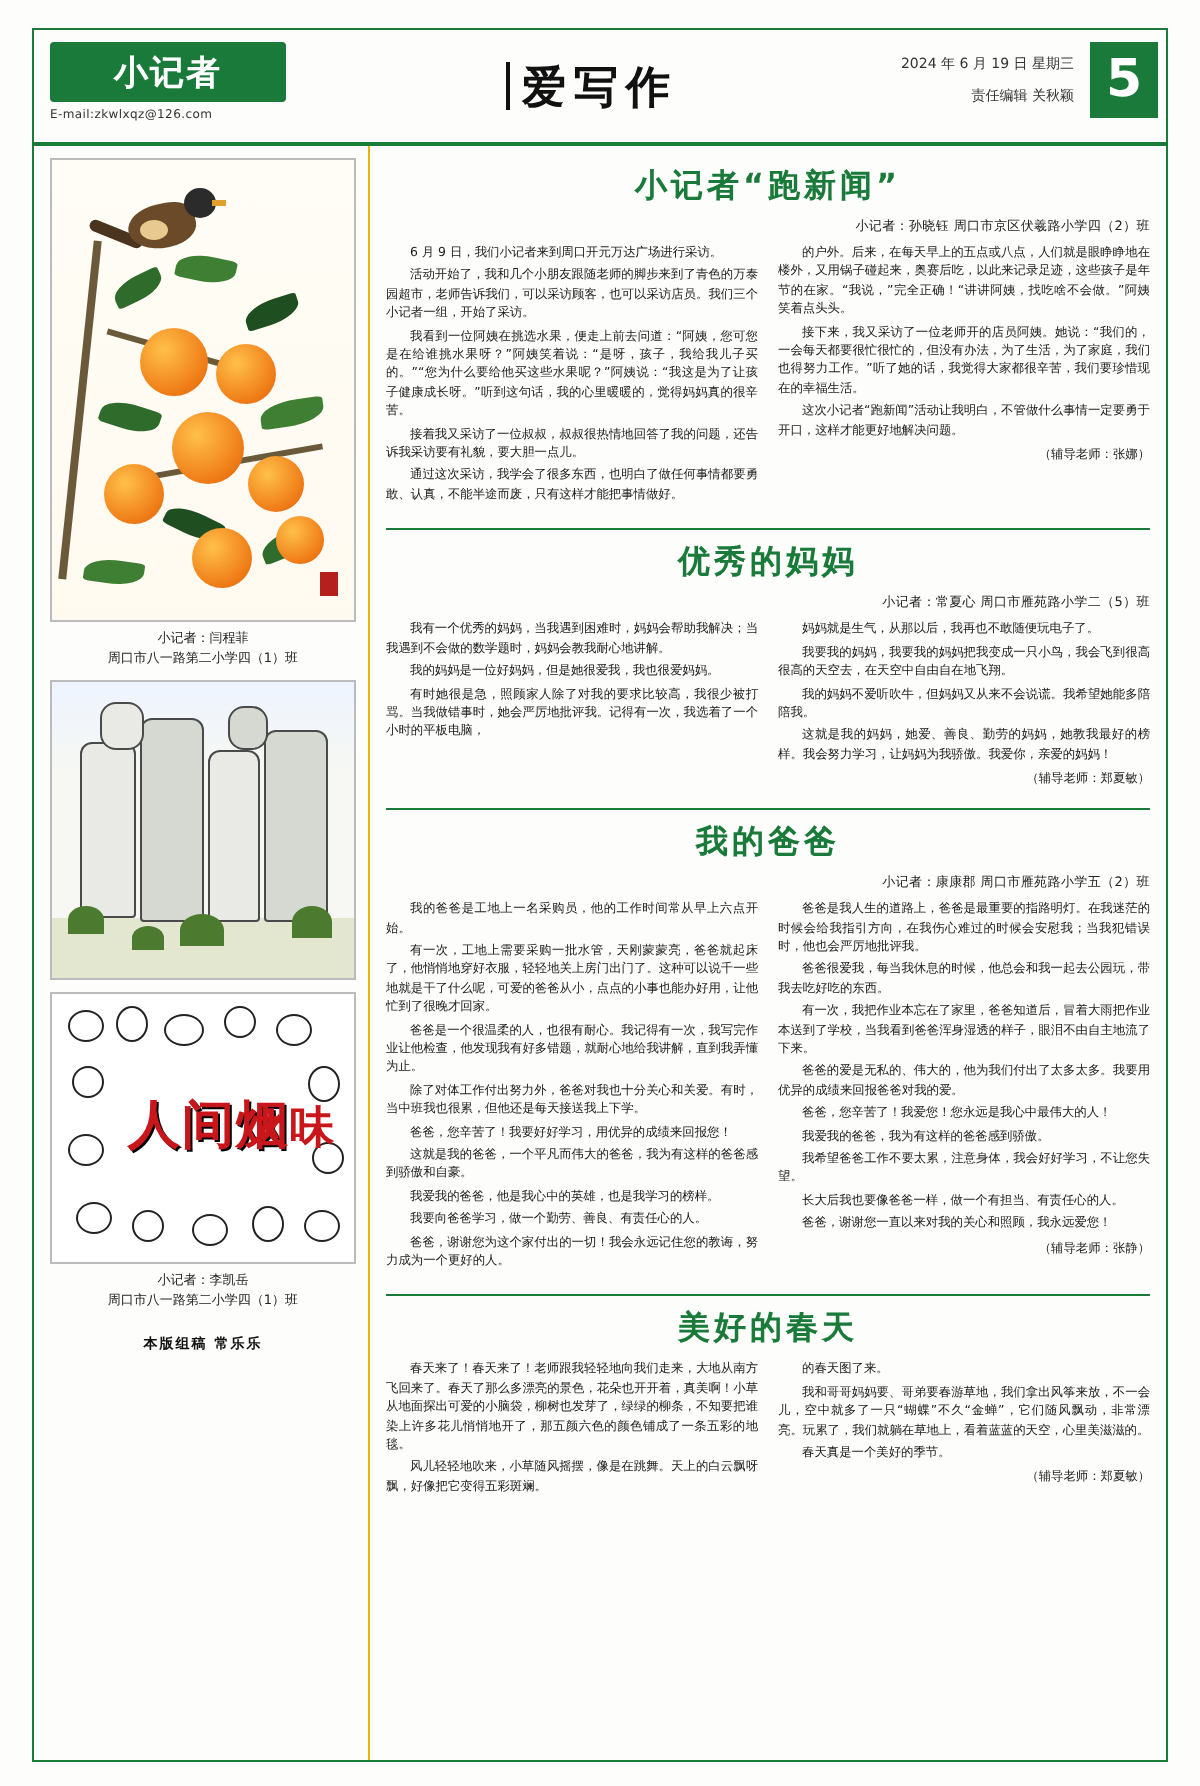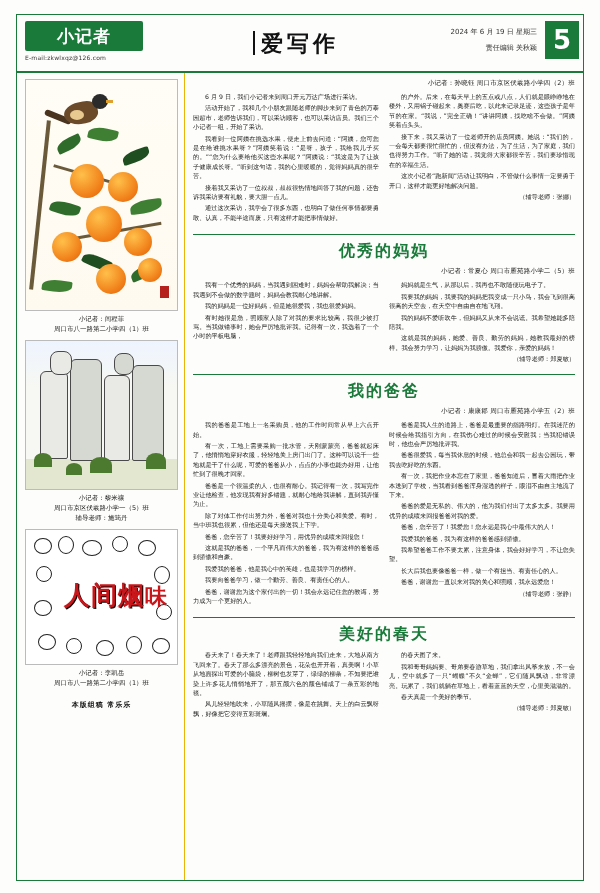--- a/index.html
+++ b/index.html
@@ -189,25 +189,20 @@
           <div class="stone dark" style="left:44px;top:18px;width:30px;height:100px;"></div>
           <div class="stone" style="left:78px;top:34px;width:24px;height:84px;"></div>
           <div class="stone dark" style="left:106px;top:24px;width:30px;height:94px;"></div>
           <div class="stone" style="left:24px;top:10px;width:20px;height:22px;border-radius:8px;"></div>
           <div class="stone dark" style="left:88px;top:12px;width:18px;height:20px;border-radius:8px;"></div>
           <div class="grass" style="left:8px;top:112px;width:18px;height:14px;"></div>
           <div class="grass" style="left:64px;top:116px;width:22px;height:16px;"></div>
           <div class="grass" style="left:120px;top:112px;width:20px;height:16px;"></div>
           <div class="grass" style="left:40px;top:122px;width:16px;height:12px;"></div>
         </div>
-        <div class="cap">
-          <span>小记者：黎米禳</span><br>
-          <span>周口市京区伏羲路小学一（5）班</span><br>
-          <span>辅导老师：施筠丹</span>
-        </div>
       </div>
 
       <div class="art-block">
         <div class="art-frame p3">
           <div class="doodle" style="left:8px;top:8px;width:16px;height:14px;"></div>
           <div class="doodle" style="left:32px;top:6px;width:14px;height:16px;"></div>
           <div class="doodle" style="left:56px;top:10px;width:18px;height:14px;"></div>
           <div class="doodle" style="left:86px;top:6px;width:14px;height:14px;"></div>
           <div class="doodle" style="left:112px;top:10px;width:16px;height:14px;"></div>
           <div class="doodle" style="left:10px;top:36px;width:14px;height:14px;"></div>
@@ -227,20 +222,21 @@
           <span>周口市八一路第二小学四（1）班</span>
         </div>
       </div>
 
       <div class="footer-left">本版组稿  常乐乐</div>
     </div>
 
     <div class="col-right">
 
       <div class="article">
+        <div class="art-title green">小记者“跑新闻”</div>
         <div class="byline">小记者：孙晓钰  周口市京区伏羲路小学四（2）班</div>
         <div class="cols2">
           <div class="c">
             <p class="para">6 月 9 日，我们小记者来到周口开元万达广场进行采访。</p>
             <p class="para">活动开始了，我和几个小朋友跟随老师的脚步来到了青色的万泰园超市，老师告诉我们，可以采访顾客，也可以采访店员。我们三个小记者一组，开始了采访。</p>
             <p class="para">我看到一位阿姨在挑选水果，便走上前去问道：“阿姨，您可您是在给谁挑水果呀？”阿姨笑着说：“是呀，孩子，我给我儿子买的。”“您为什么要给他买这些水果呢？”阿姨说：“我这是为了让孩子健康成长呀。”听到这句话，我的心里暖暖的，觉得妈妈真的很辛苦。</p>
             <p class="para">接着我又采访了一位叔叔，叔叔很热情地回答了我的问题，还告诉我采访要有礼貌，要大胆一点儿。</p>
             <p class="para">通过这次采访，我学会了很多东西，也明白了做任何事情都要勇敢、认真，不能半途而废，只有这样才能把事情做好。</p>
           </div>
           <div class="c">

